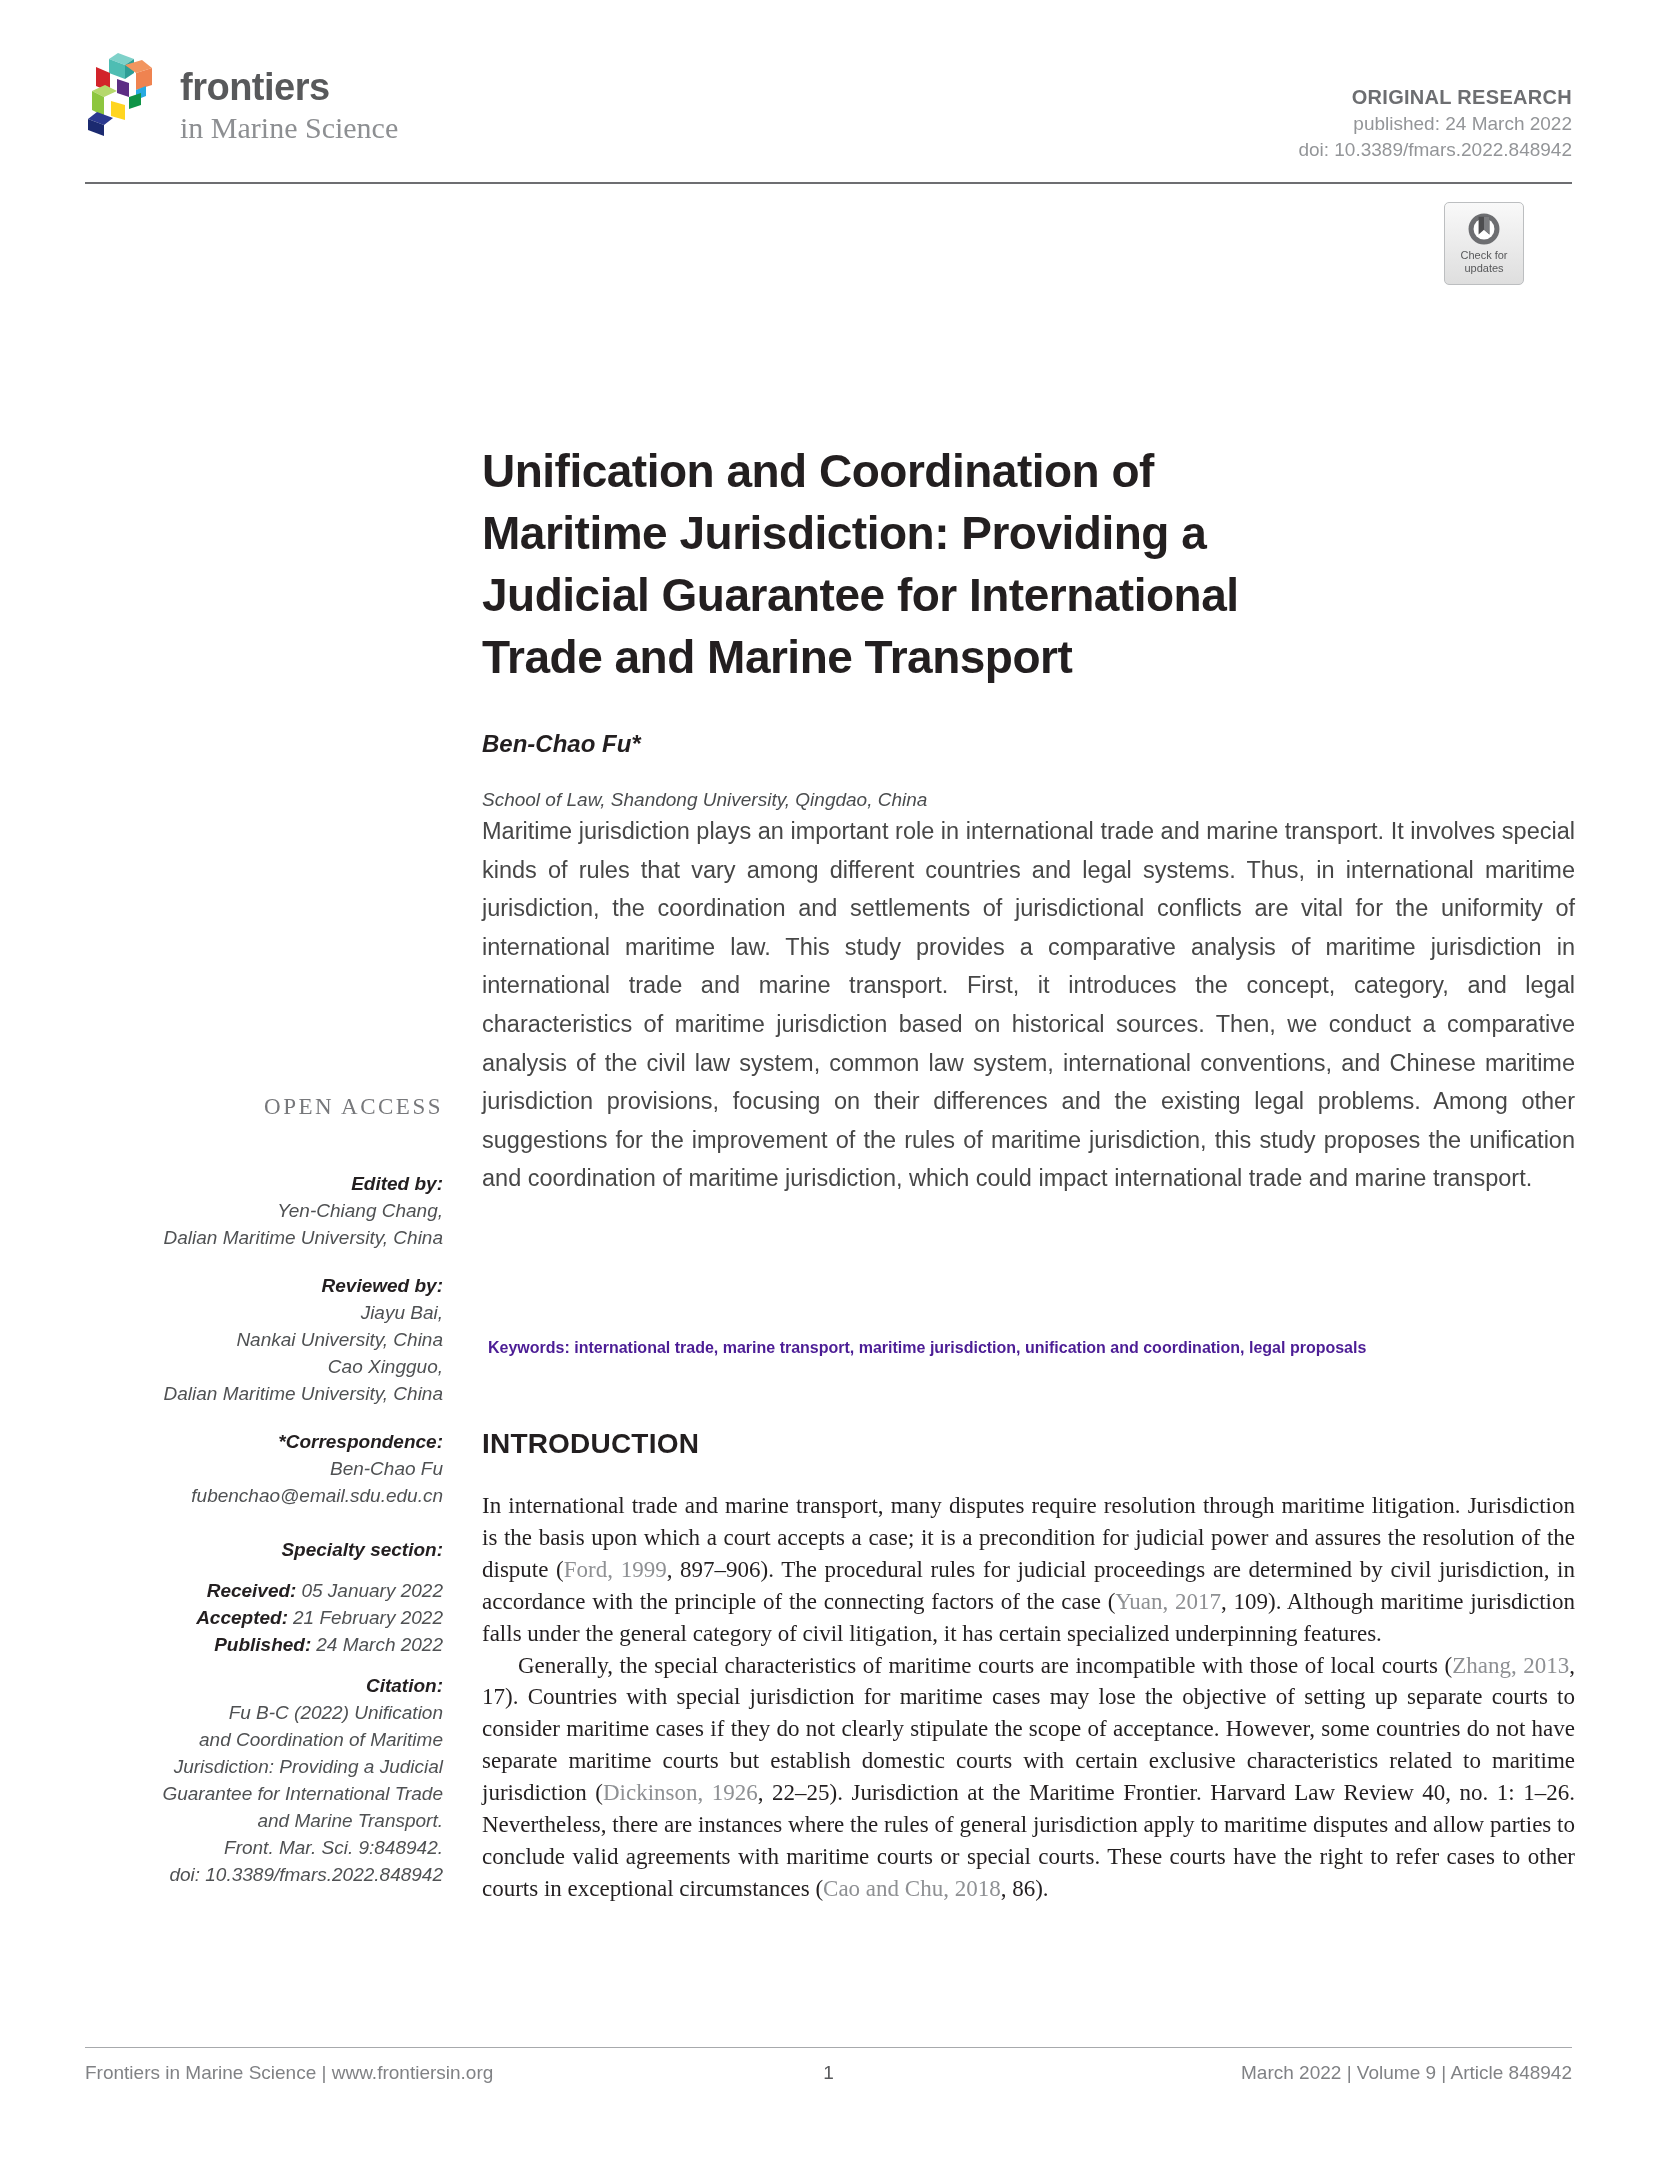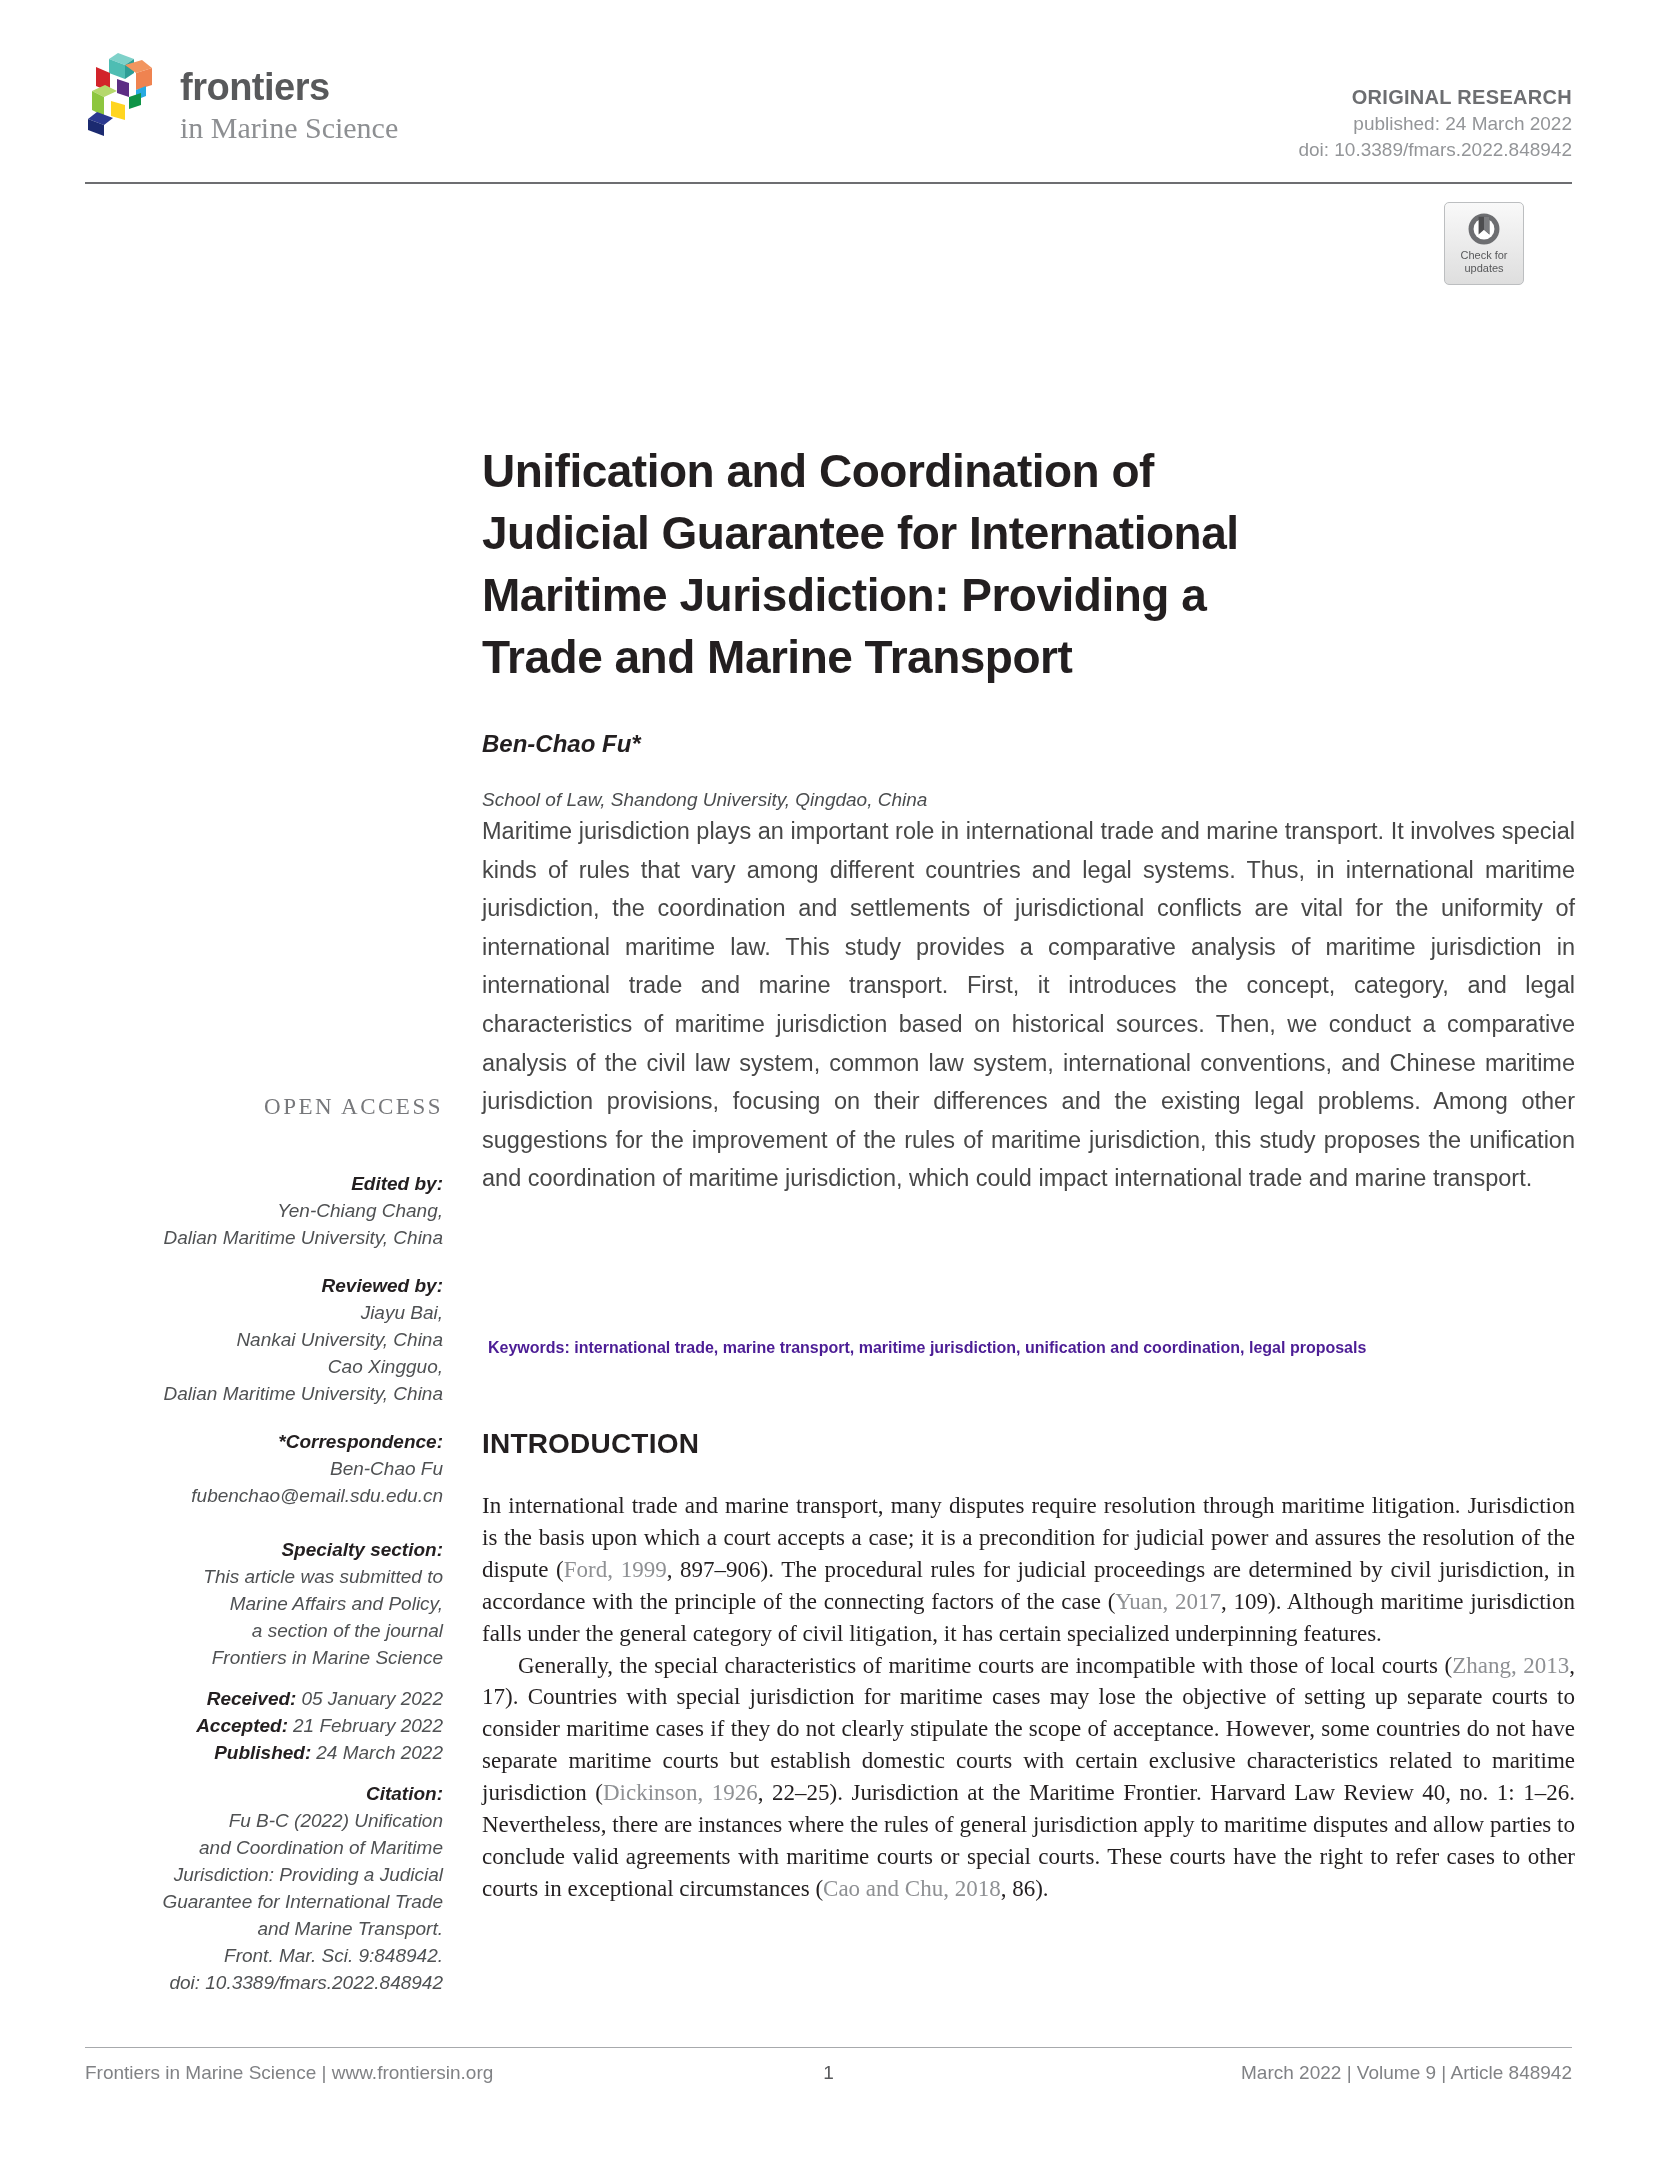--- a/index.html
+++ b/index.html
@@ -108,22 +108,22 @@
     <polygon points="22,6 29,6 29,29 22,23" fill="#7c7d80"></polygon>
   </svg>
   <div class="check-text">
     <div>Check for</div>
     <div>updates</div>
   </div>
 </div>
 
 <h1 class="title">
     <div>Unification and Coordination of</div>
+    <div>Maritime Jurisdiction: Providing a</div>
     <div>Judicial Guarantee for International</div>
-    <div>Maritime Jurisdiction: Providing a</div>
     <div>Trade and Marine Transport</div>
   </h1>
 
 <div class="author">Ben-Chao Fu*</div>
 <div class="affiliation">School of Law, Shandong University, Qingdao, China</div>
 
 <p class="abstract">Maritime jurisdiction plays an important role in international trade and marine transport. It involves special kinds of rules that vary among different countries and legal systems. Thus, in international maritime jurisdiction, the coordination and settlements of jurisdictional conflicts are vital for the uniformity of international maritime law. This study provides a comparative analysis of maritime jurisdiction in international trade and marine transport. First, it introduces the concept, category, and legal characteristics of maritime jurisdiction based on historical sources. Then, we conduct a comparative analysis of the civil law system, common law system, international conventions, and Chinese maritime jurisdiction provisions, focusing on their differences and the existing legal problems. Among other suggestions for the improvement of the rules of maritime jurisdiction, this study proposes the unification and coordination of maritime jurisdiction, which could impact international trade and marine transport.</p>
 
 <p class="keywords">Keywords: international trade, marine transport, maritime jurisdiction, unification and coordination, legal proposals</p>
 
@@ -149,26 +149,20 @@
   </div>
 
   <div class="sb-block mb27">
     <div class="sb-label">*Correspondence:</div>
     <div>Ben-Chao Fu</div>
     <div class="sb-email">fubenchao@email.sdu.edu.cn</div>
   </div>
 
   <div class="sb-block mb14">
     <div class="sb-label">Specialty section:</div>
-    <div>
-        <div>This article was submitted to</div>
-        <div>Marine Affairs and Policy,</div>
-        <div>a section of the journal</div>
-        <div>Frontiers in Marine Science</div>
-      </div>
   </div>
 
   <div class="sb-block mb14">
     <div>
       <span class="sb-label-inline">Received:</span><span class="sb-value">05 January 2022</span>
     </div>
     <div>
       <span class="sb-label-inline">Accepted:</span><span class="sb-value">21 February 2022</span>
     </div>
     <div>

